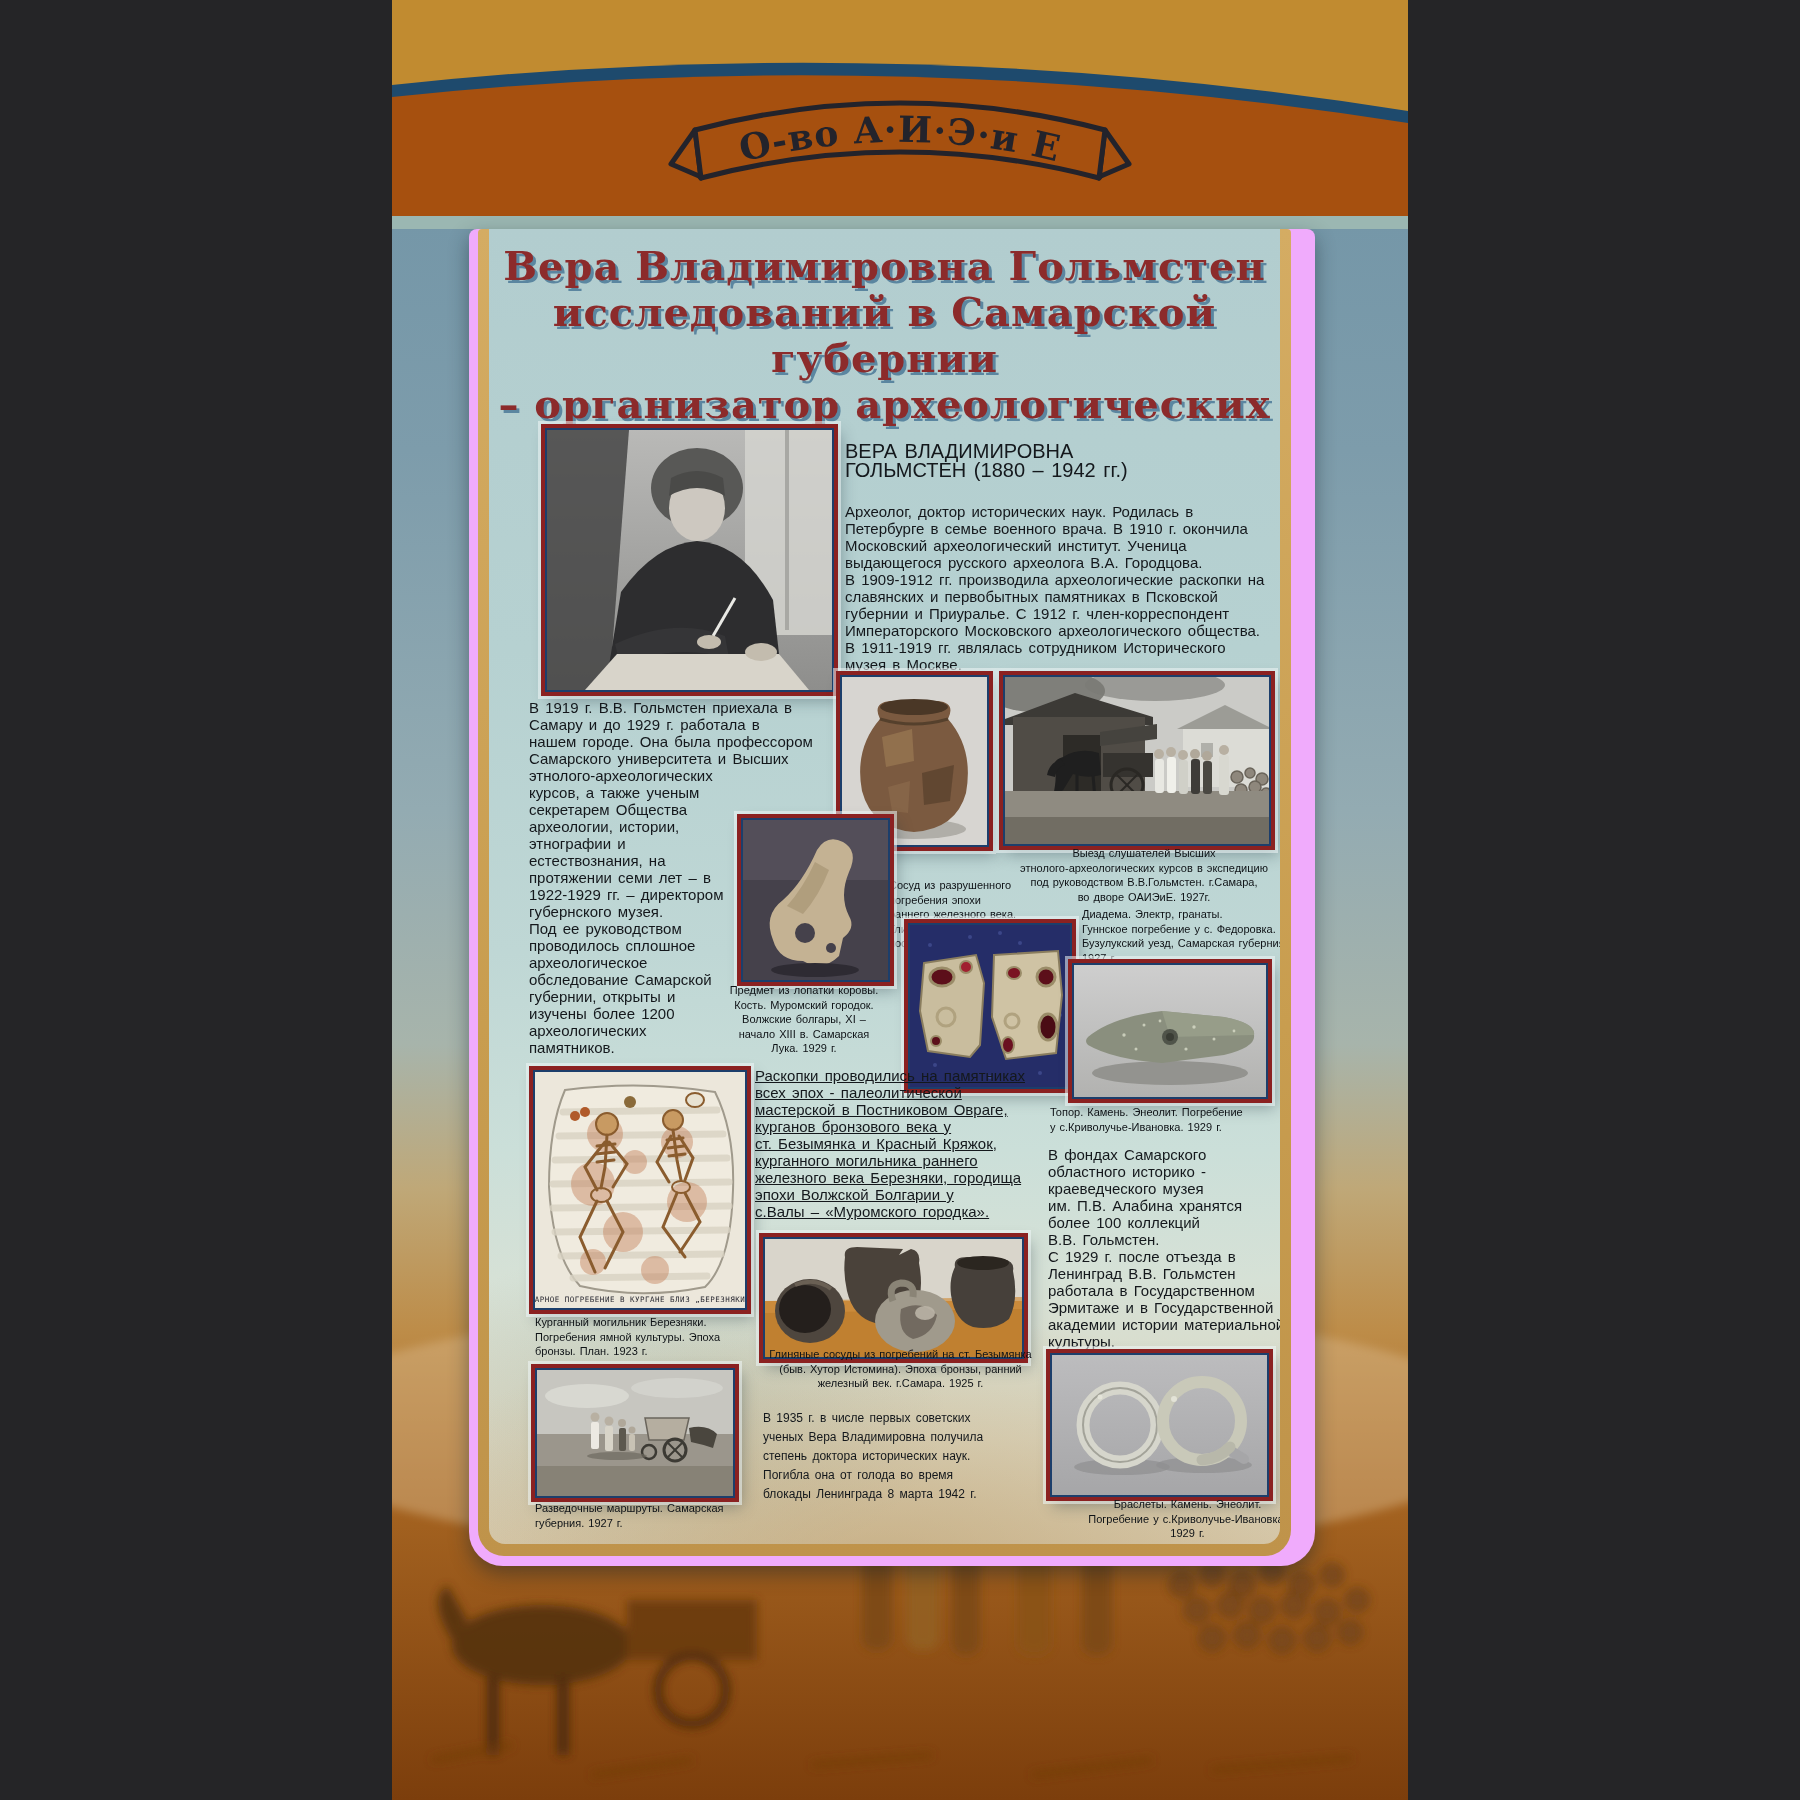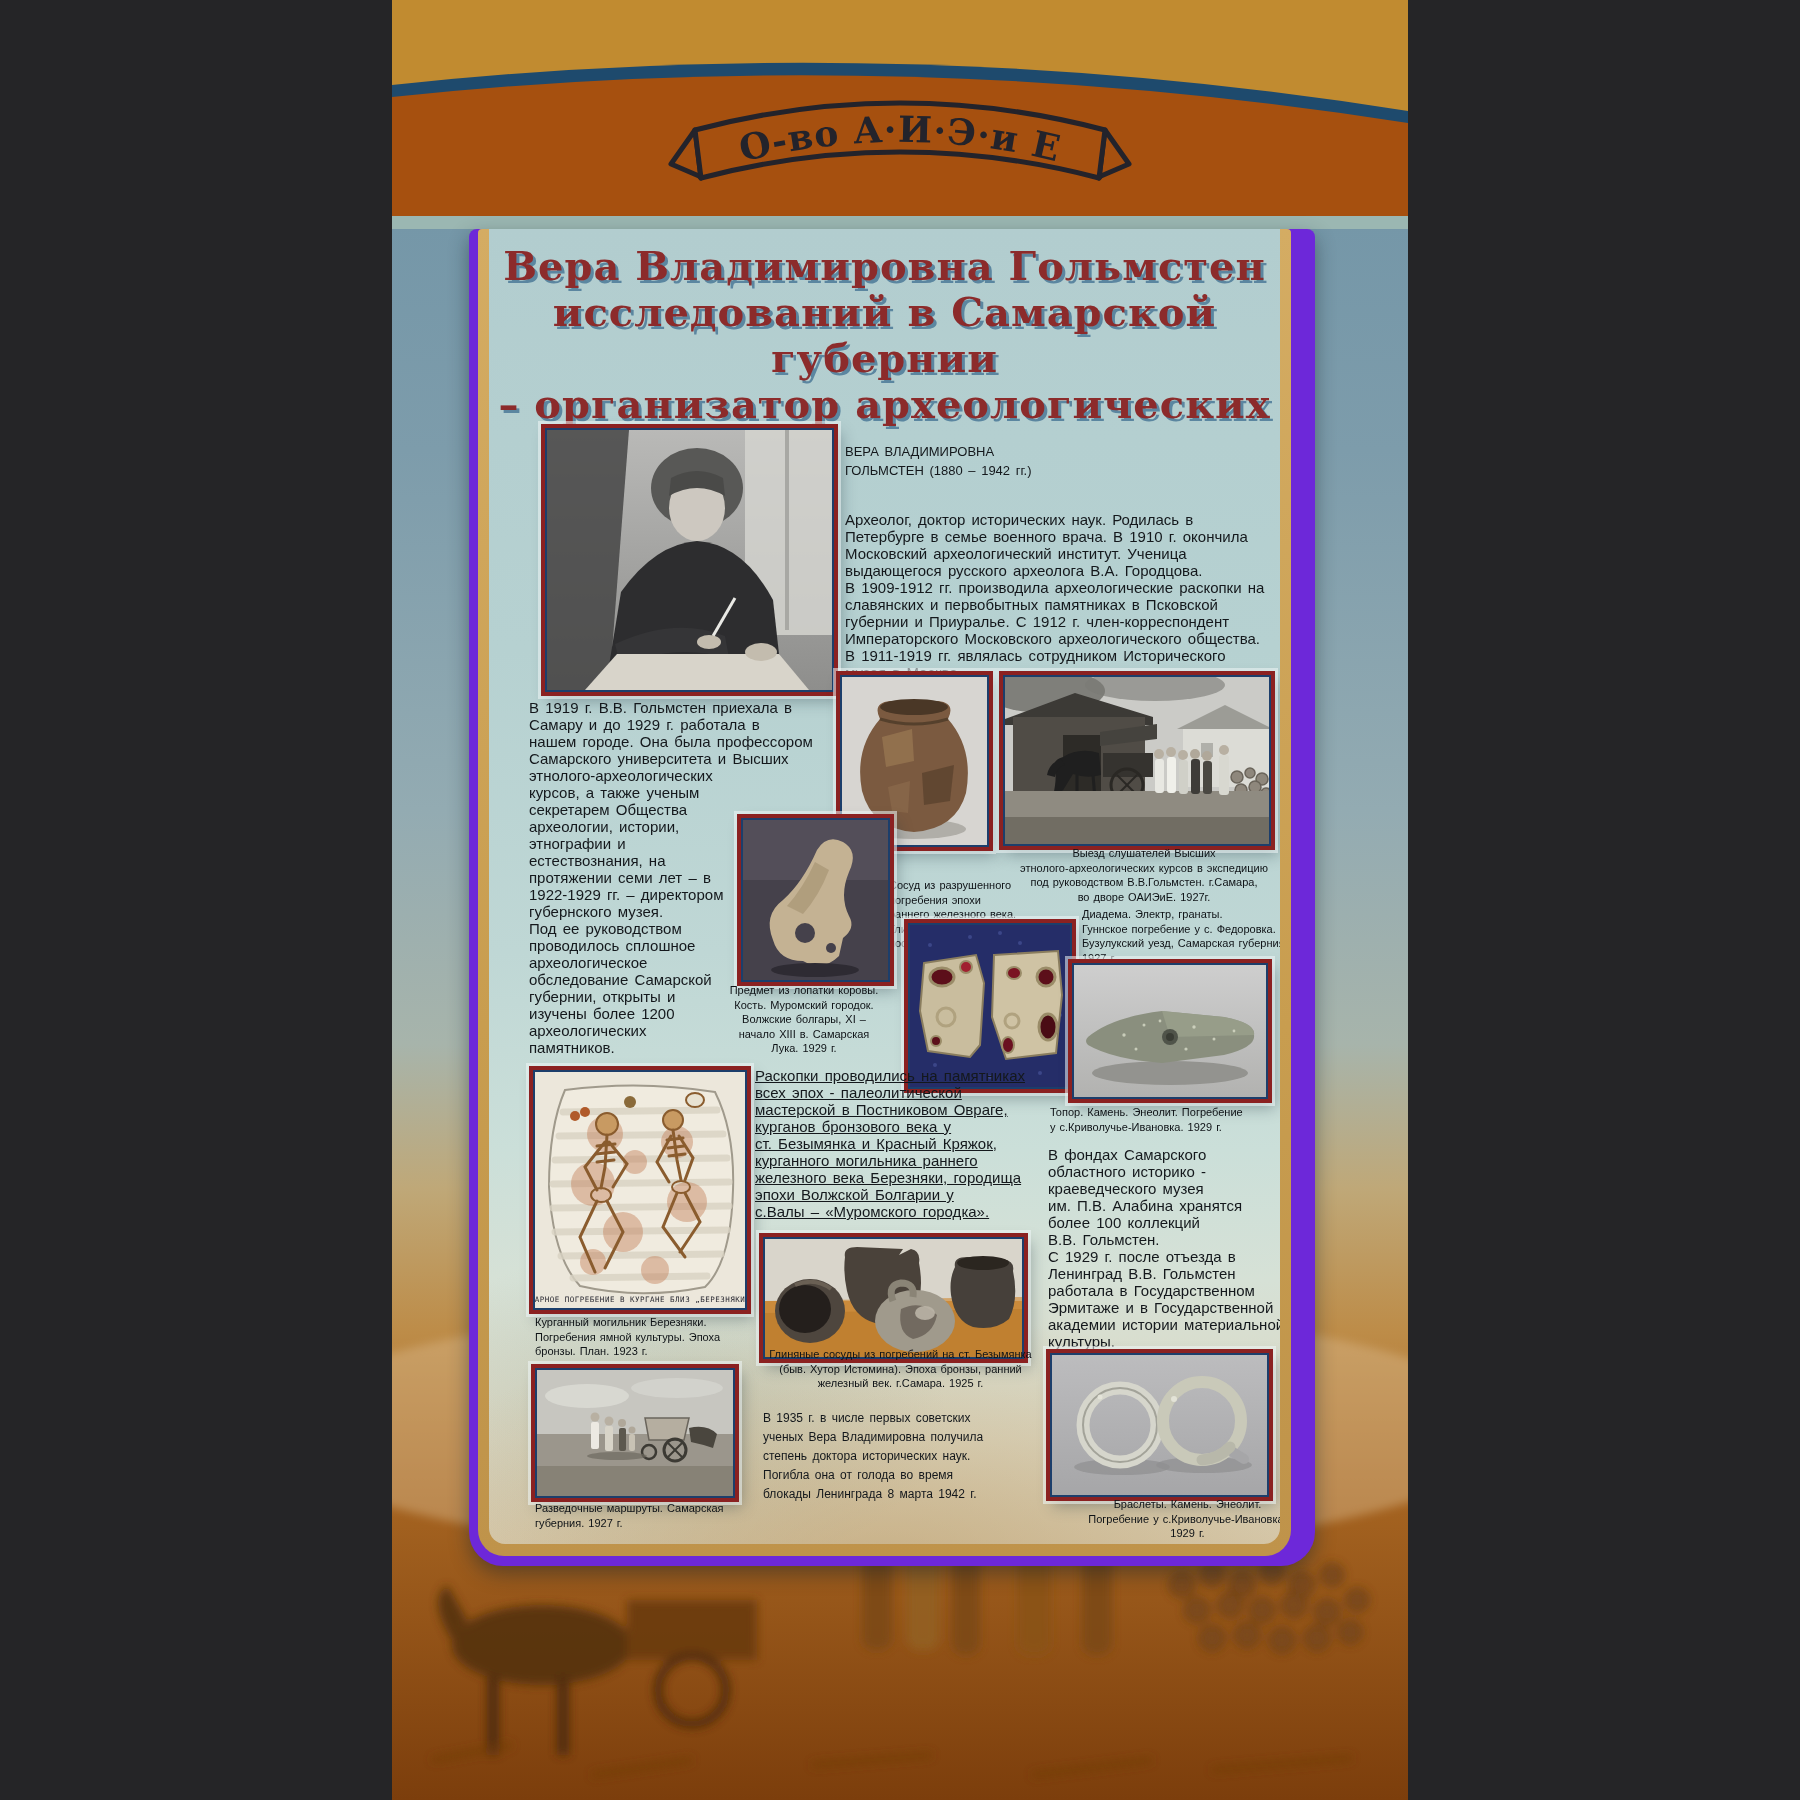--- a/index.html
+++ b/index.html
@@ -11,21 +11,21 @@
   .band{position:absolute;left:392px;top:0;width:1016px;height:1800px;overflow:hidden;}
   .bg-art{position:absolute;left:0;top:0;width:1016px;height:1800px;}
   
   .header{position:absolute;left:0;top:0;width:1016px;height:216px;}
   .header svg{display:block;}
   .ribbon{position:absolute;left:50%;top:66px;margin-left:-235px;width:470px;height:135px;}
   .teal-strip{position:absolute;left:0;top:216px;width:1016px;height:13px;background:#9bb7b2;}
   
   .panel{
     position:absolute;left:77px;top:229px;width:846px;height:1337px;box-sizing:border-box;
-    background:#6d28d9;border-radius:8px 8px 34px 34px;padding:0 24px 10px 9px;
+    background:#f0abfc;border-radius:8px 8px 34px 34px;padding:0 24px 10px 9px;
     box-shadow:0 8px 20px rgba(20,35,45,.45);
   }
   .panel-gold{
     height:100%;box-sizing:border-box;border-radius:4px 4px 26px 26px;
     background:linear-gradient(180deg,#d4ac63 0%,#c89d4f 60%,#bf934a 100%);
     padding:0 11px 12px 11px;
   }
   .panel-inner{
     position:relative;height:100%;border-radius:0 0 16px 16px;overflow:hidden;
     background:
@@ -43,21 +43,21 @@
   .body-text{
     position:absolute;font-size:15px;line-height:17px;color:#14181c;
     white-space:pre-line;word-spacing:2px;
   }
   .caption{
     position:absolute;font-size:11px;line-height:14.5px;color:#0e1216;
     white-space:pre-line;word-spacing:1px;
   }
   .t-center{text-align:center;}
   .t-right{text-align:center;}
-  .bio-name{font-size:13px;line-height:19px;white-space:pre-line;color:#14181c;margin-bottom:14px;word-spacing:2px;}
+  .bio-name{font-size:20px;line-height:19px;white-space:pre-line;color:#14181c;margin-bottom:6px;word-spacing:2px;}
   .doctorate{font-size:12px;line-height:19px;}
   
   .photo{
     position:absolute;border:2px solid #1c3e6b;background:#9a9a9a;
     box-shadow:0 0 0 4px #8b2121, 0 0 0 7px rgba(240,248,248,.55), 5px 7px 14px 2px rgba(30,50,60,.35);
   }
   .photo svg{display:block;width:100%;height:100%;}
 </style>
 </head>
 <body>

